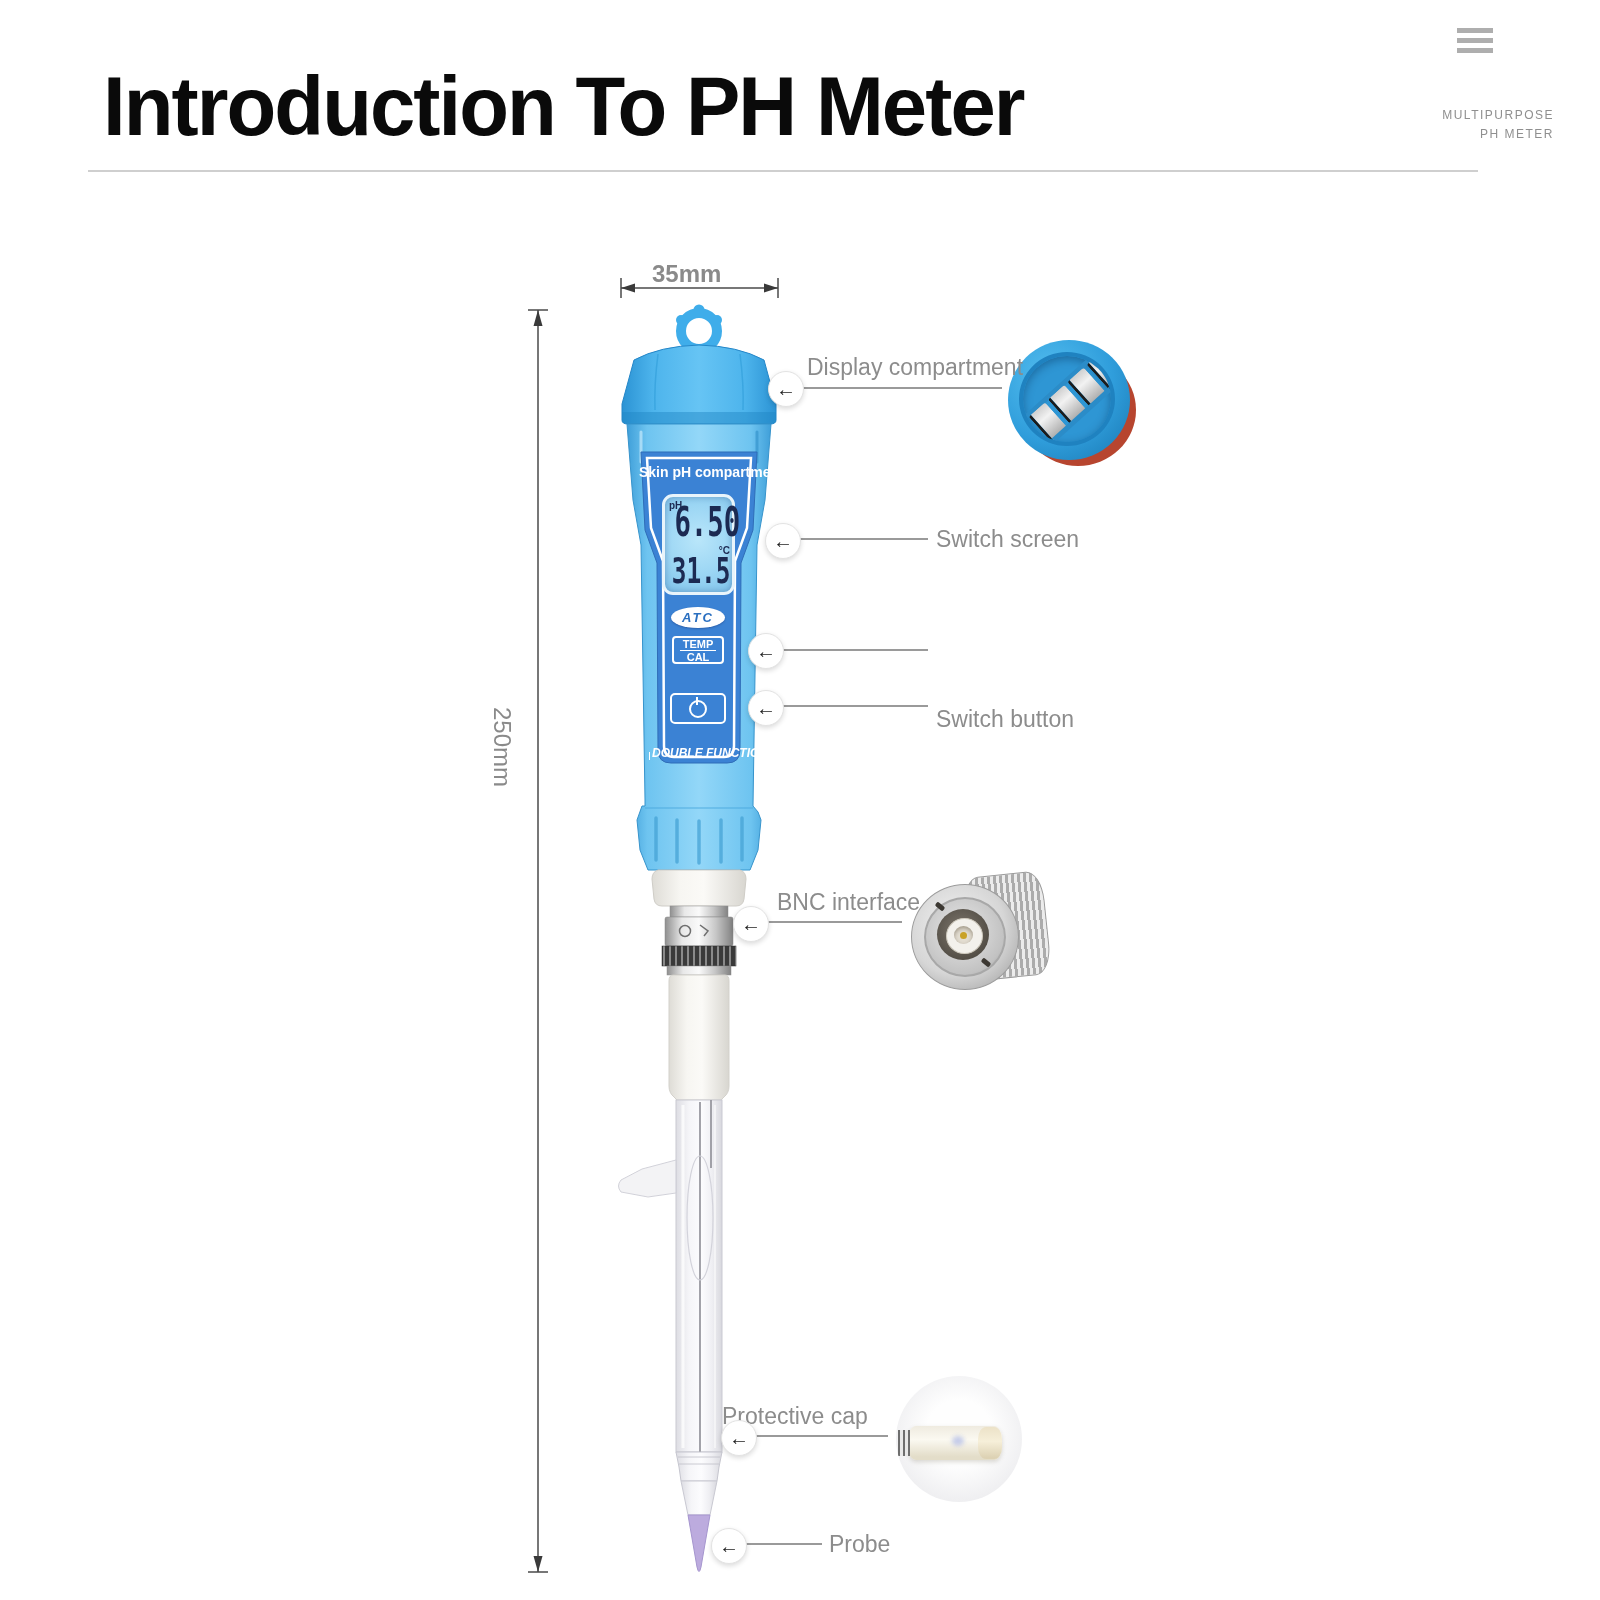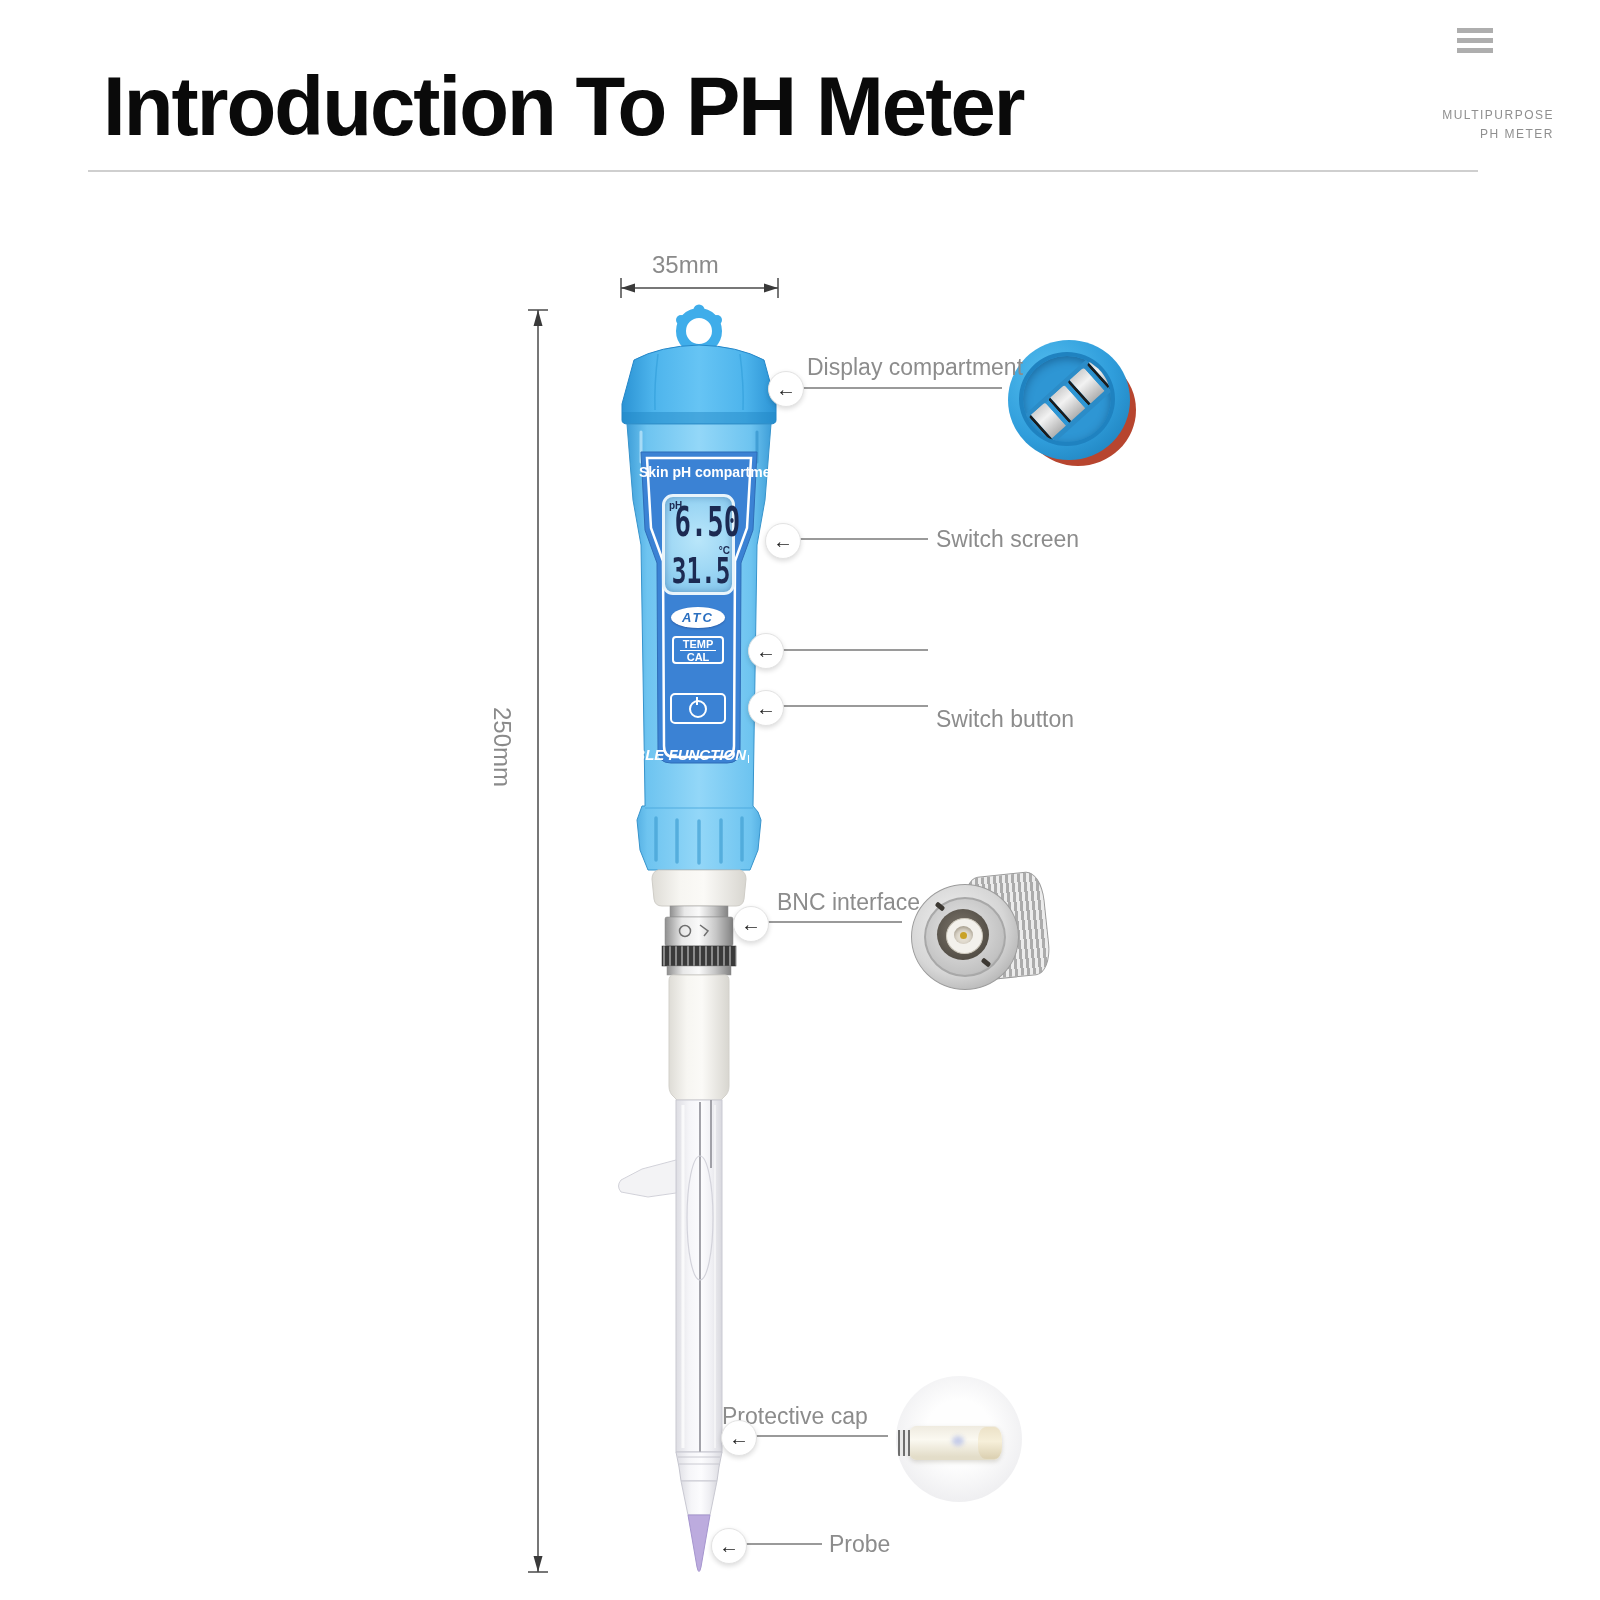--- a/index.html
+++ b/index.html
@@ -49,22 +49,22 @@
     box-shadow:0 1px 2px rgba(0,0,60,.25);}
   .btn-tempcal{position:absolute;left:672px;top:636px;width:48px;height:24px;z-index:4;
     border:2.5px solid #ffffff;border-radius:4px;display:flex;flex-direction:column;
     align-items:center;justify-content:center;color:#ffffff;font-weight:bold;font-size:11px;line-height:12px;}
   .btn-tempcal .t{border-bottom:1.5px solid #ffffff;padding:0 3px;}
   .btn-power{position:absolute;left:670px;top:693px;width:52px;height:27px;z-index:4;
     border:2.5px solid #ffffff;border-radius:5px;display:flex;align-items:center;justify-content:center;}
   .pwr{position:relative;width:14px;height:14px;border:2.5px solid #ffffff;border-radius:50%;}
   .pwr .stick{position:absolute;left:4.5px;top:-5px;width:2.5px;height:8px;background:#ffffff;}
   .dbl{position:absolute;left:649px;top:746px;width:100px;text-align:center;z-index:4;
-    color:#ffffff;font-size:15px;font-style:italic;font-weight:bold;white-space:nowrap;
-    display:flex;align-items:flex-end;justify-content:flex-end;gap:2px;}
+    color:#ffffff;font-size:12px;font-style:italic;font-weight:bold;white-space:nowrap;
+    display:flex;align-items:flex-end;justify-content:space-between;gap:2px;}
   .dbl .hook{width:9px;height:7px;border-bottom:1.5px solid #fff;}
   .dbl .hook.l{border-right:1.5px solid #fff;}
   .dbl .hook.r{border-left:1.5px solid #fff;}
   
   .photo{position:absolute;z-index:3;}
   
   .bat-red{position:absolute;left:12px;top:14px;width:116px;height:112px;border-radius:50%;background:#b7452f;}
   .bat-cap{position:absolute;left:0px;top:0px;width:122px;height:120px;border-radius:50%;
     background:radial-gradient(circle at 35% 32%, #55bff0 0%, #2f9ddb 55%, #1d7fba 90%);}
   .bat-face{position:absolute;left:11px;top:12px;width:88px;height:86px;border-radius:50%;
@@ -116,21 +116,21 @@
   <div class="menu-icon">
     <div class="bar"></div>
     <div class="bar"></div>
     <div class="bar"></div>
   </div>
   <div class="brand">
     <div>MULTIPURPOSE</div>
     <div>PH METER</div>
   </div>
 
-  <div class="dim-text" style="left:652px;top:251px;">35mm</div>
+  <div class="dim-text" style="left:652px;top:260px;font-weight:bold;">35mm</div>
   <svg style="position:absolute;left:609px;top:277px;" width="182" height="22" viewBox="0 0 182 22">
     <line x1="12" y1="1" x2="12" y2="21" stroke="#4a4a4a" stroke-width="1.5"></line>
     <line x1="169" y1="1" x2="169" y2="21" stroke="#4a4a4a" stroke-width="1.5"></line>
     <line x1="12" y1="11" x2="169" y2="11" stroke="#4a4a4a" stroke-width="1.5"></line>
     <polygon points="12,11 26,6.5 26,15.5" fill="#3a3a3a"></polygon>
     <polygon points="169,11 155,6.5 155,15.5" fill="#3a3a3a"></polygon>
   </svg>
 
   <div class="dim-text dim-v-text" style="left:462px;top:733px;width:80px;text-align:center;">250mm</div>
   <svg style="position:absolute;left:527px;top:300px;" width="22" height="1282" viewBox="0 0 22 1282">

